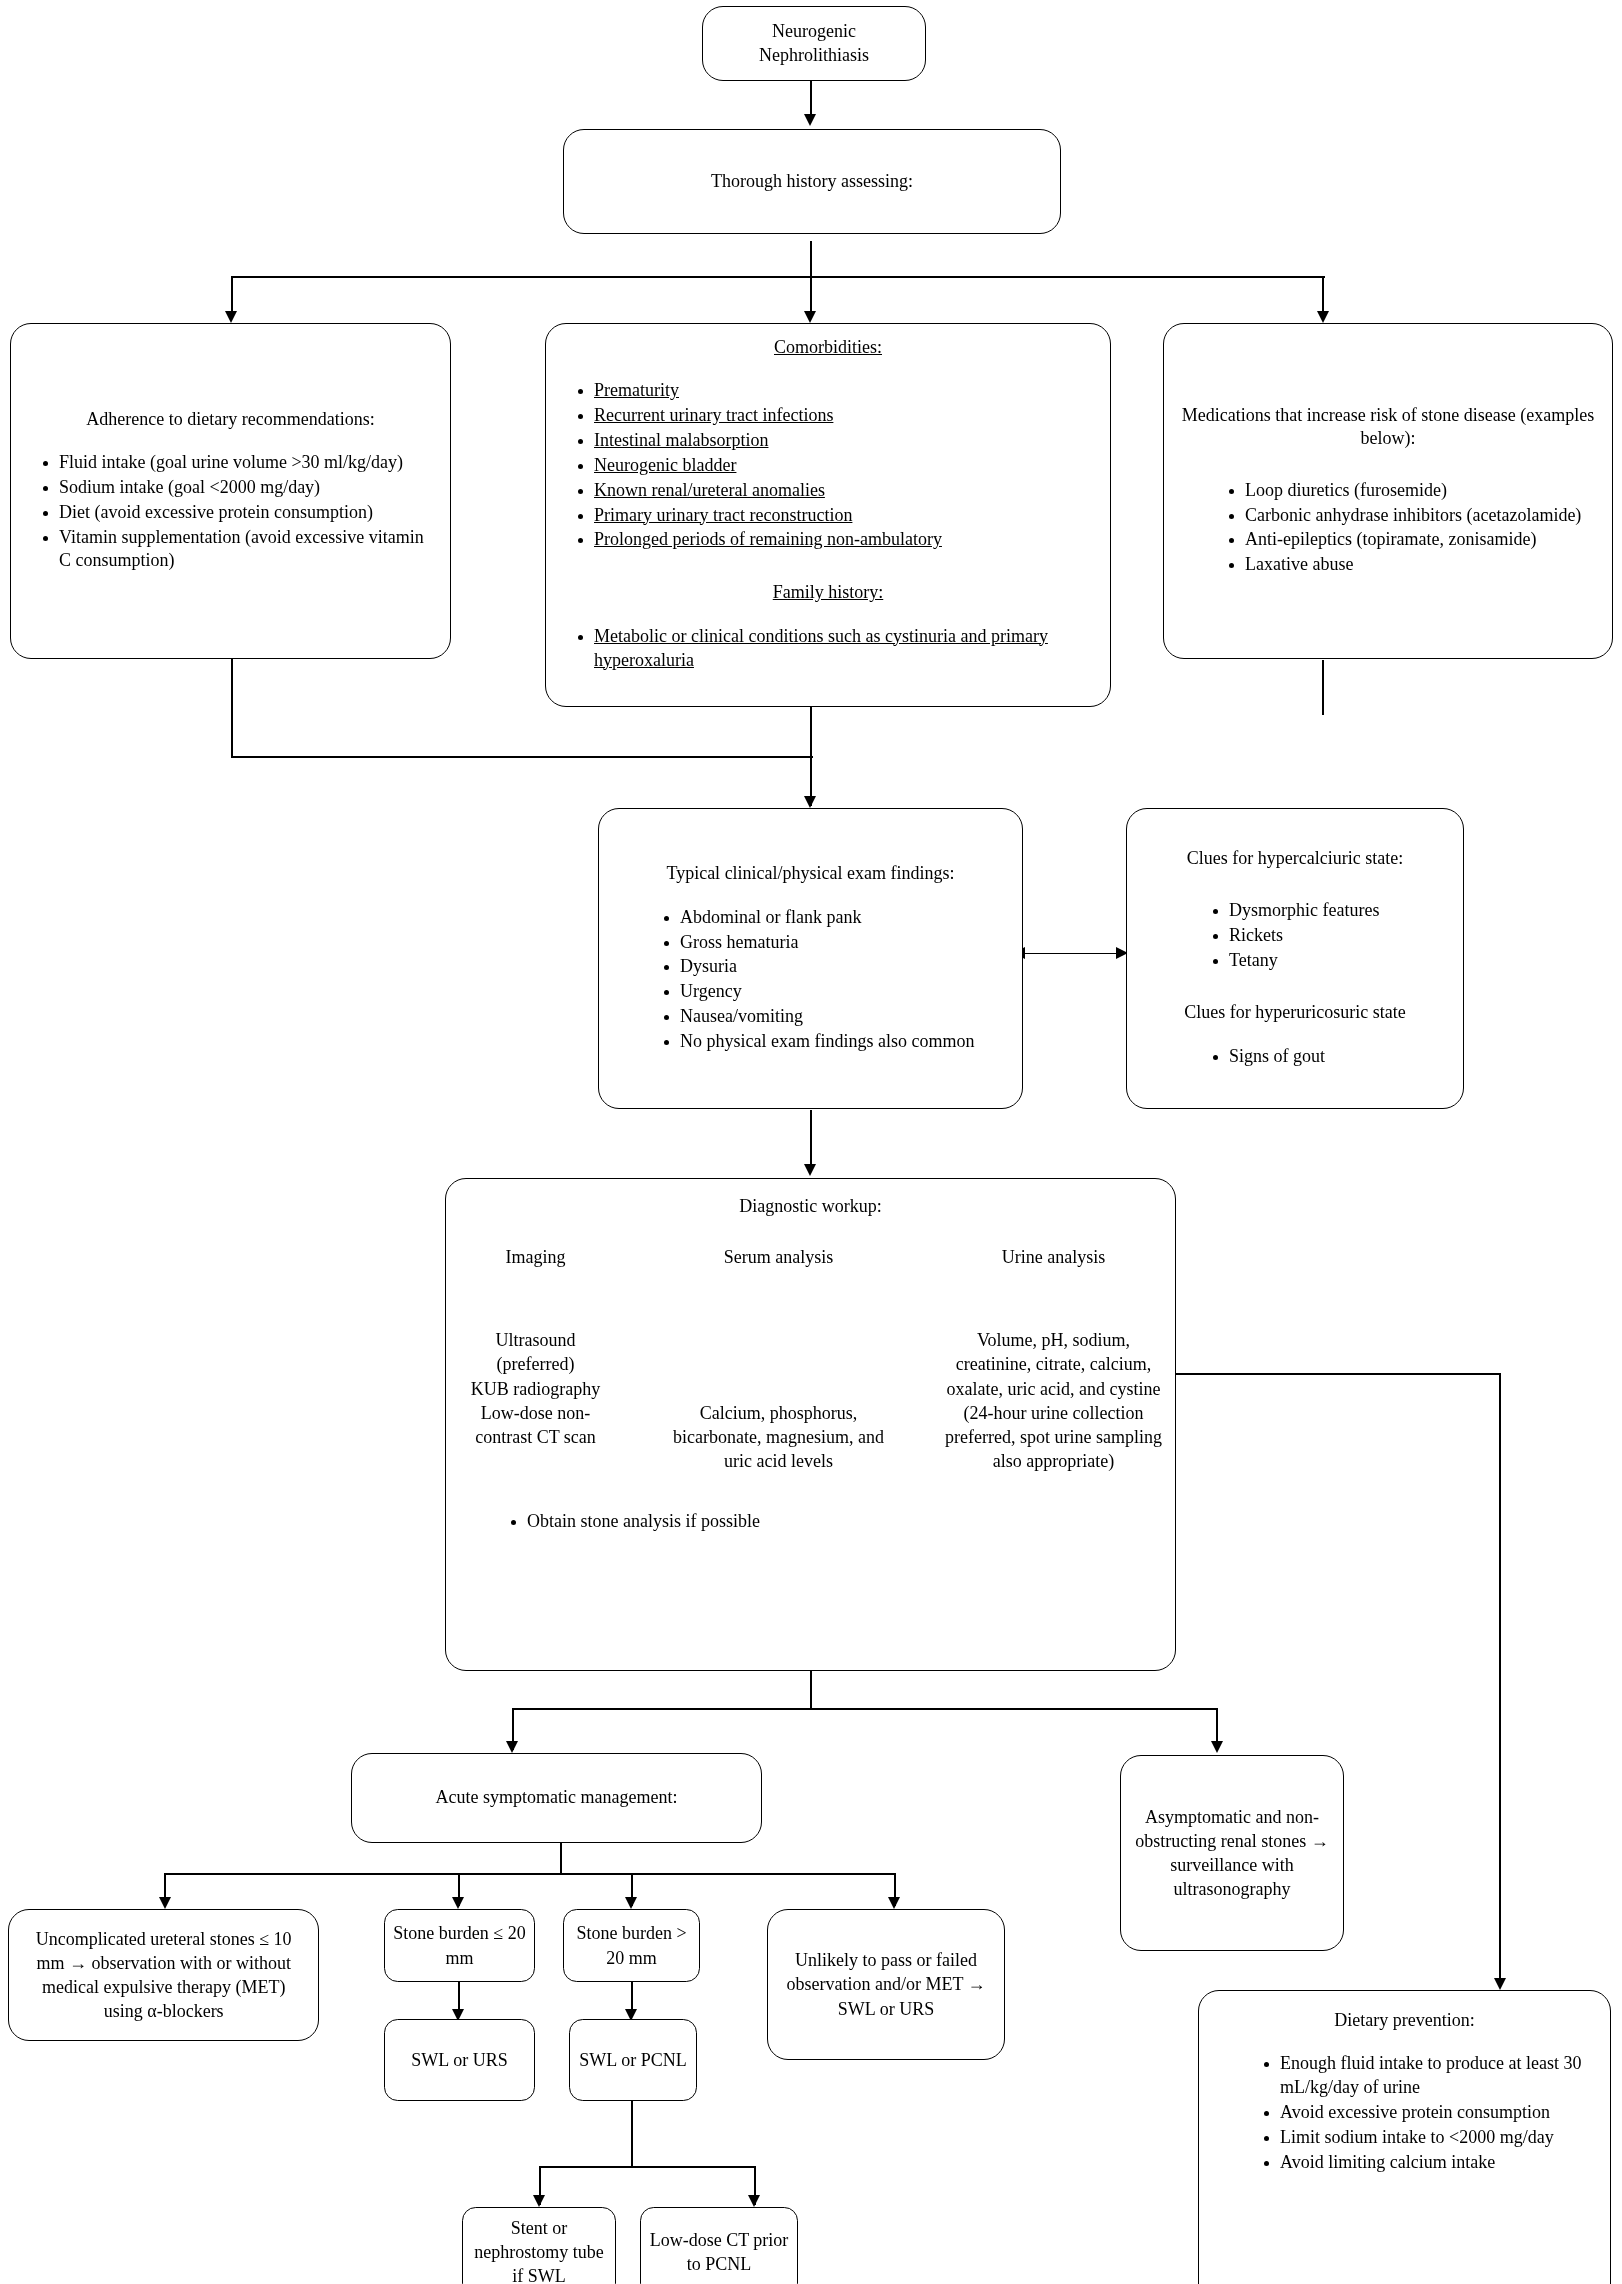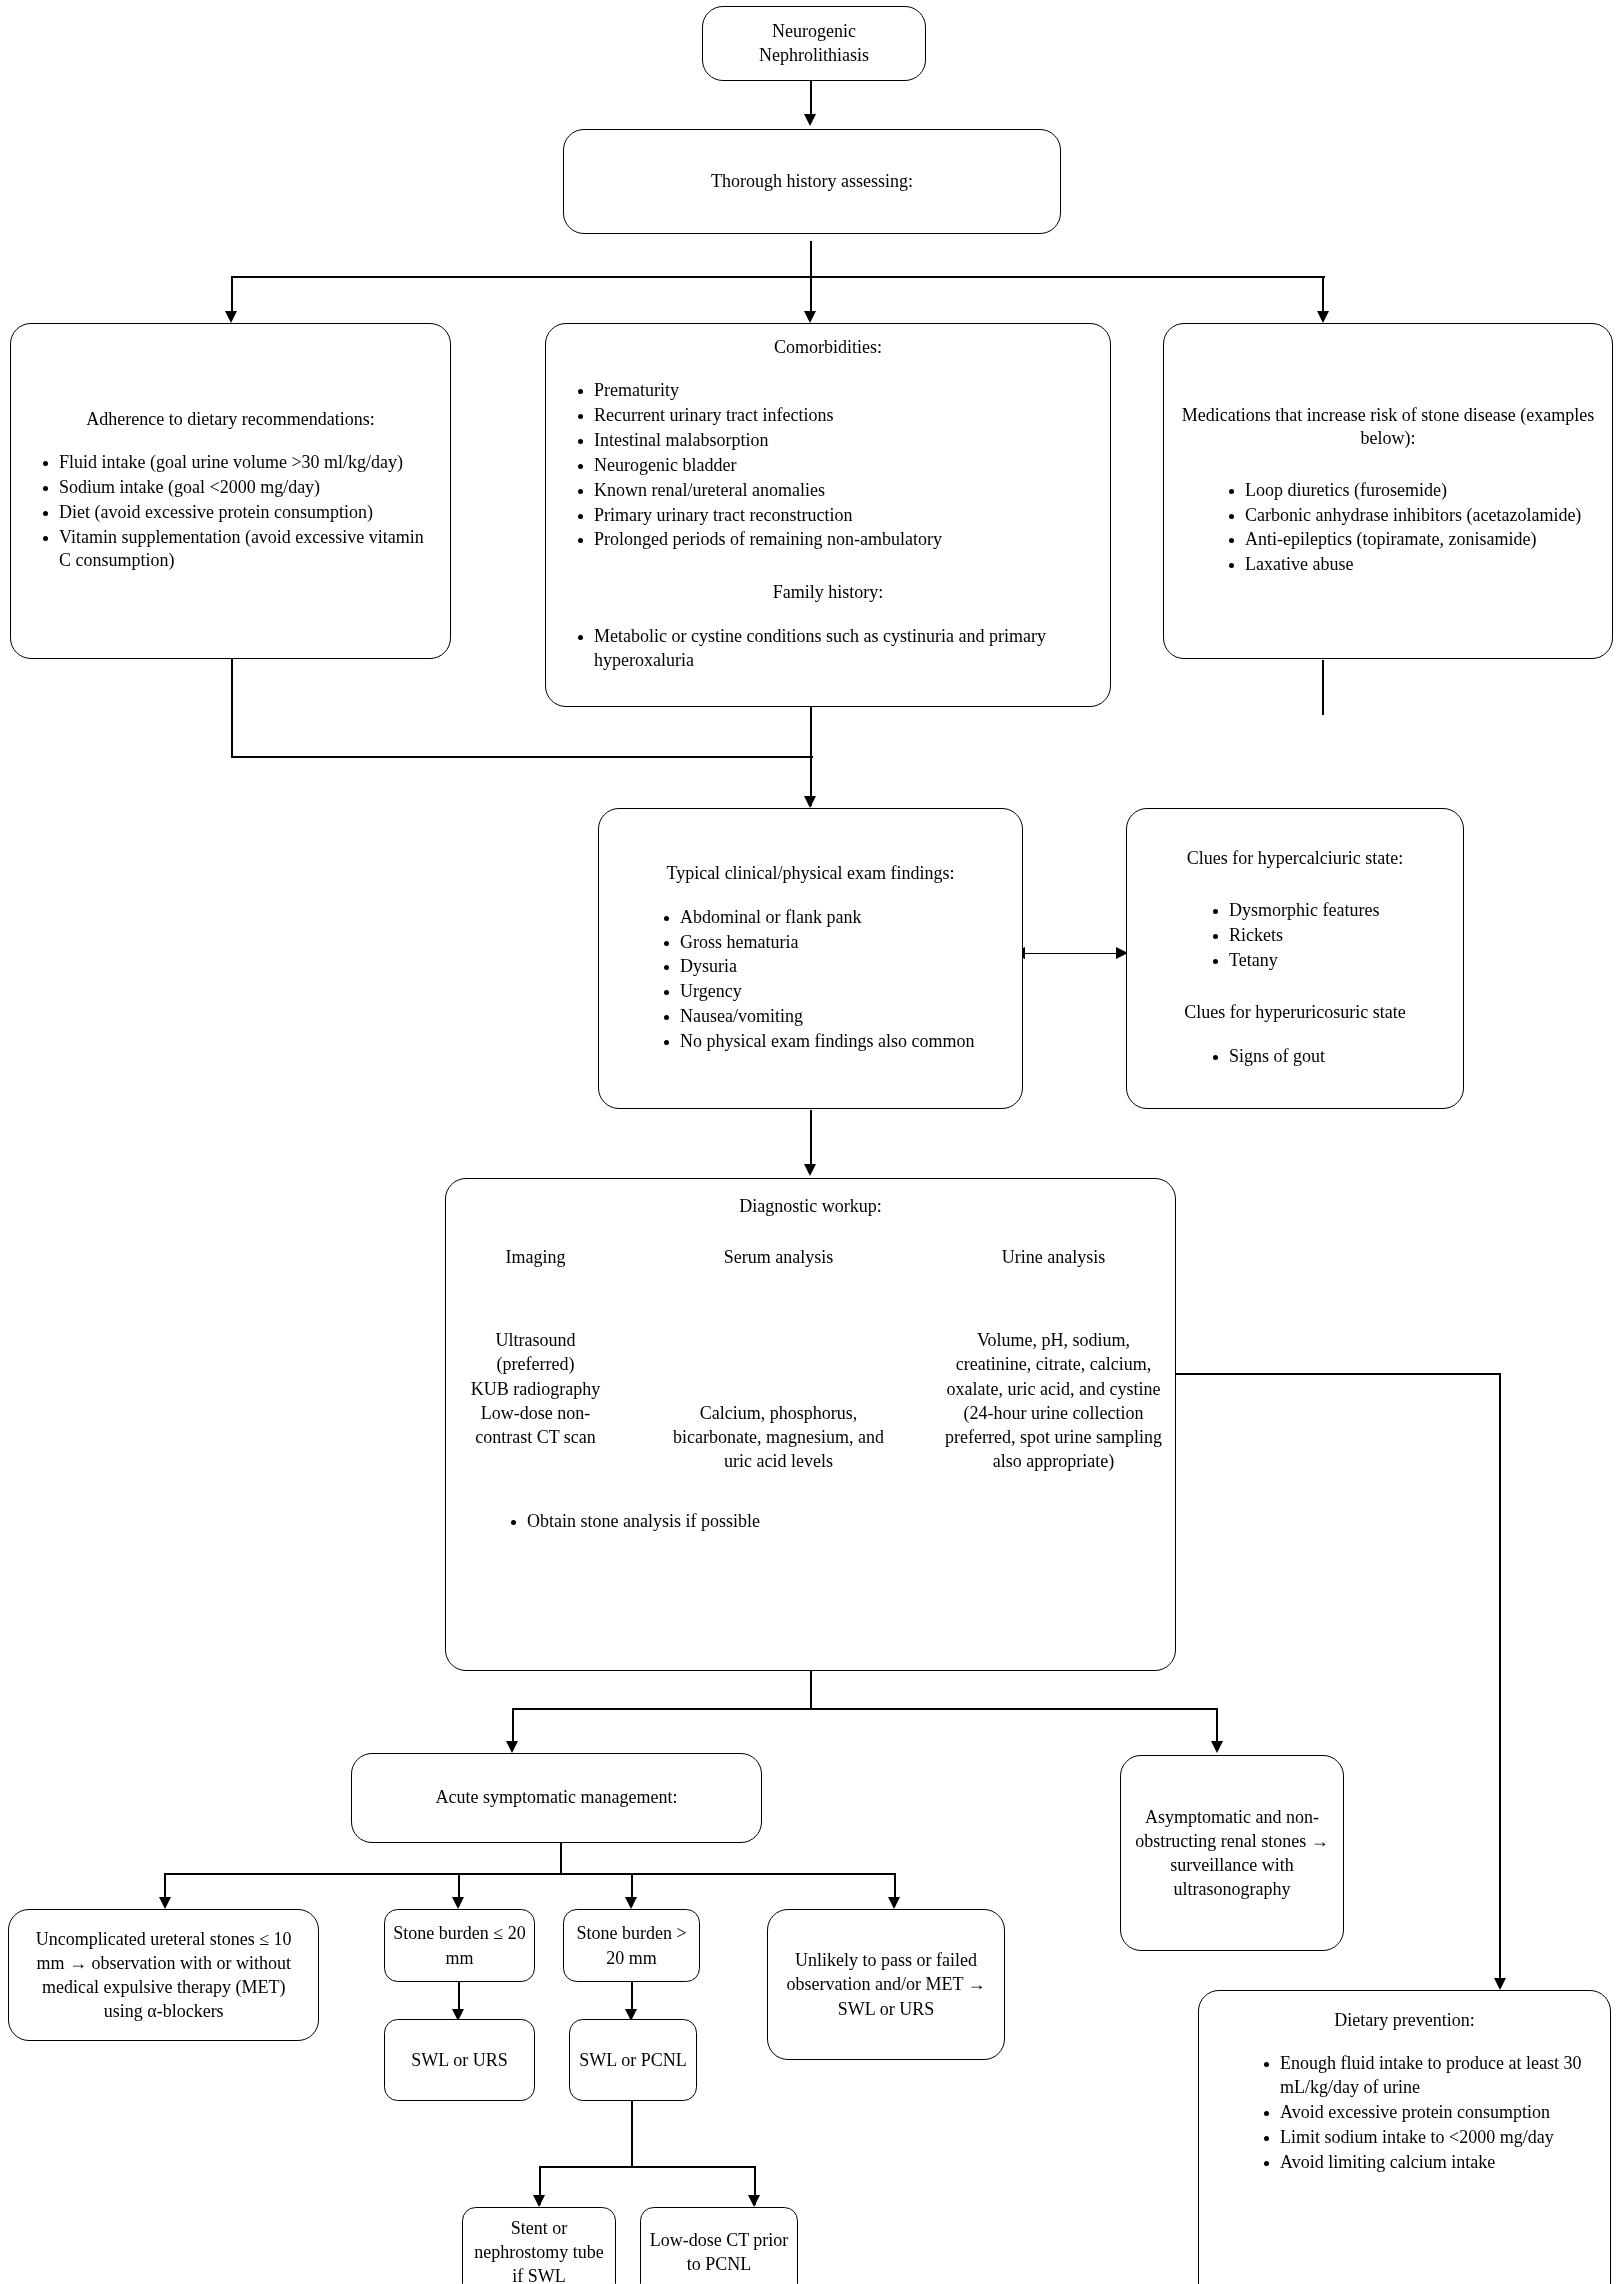--- a/index.html
+++ b/index.html
@@ -152,37 +152,37 @@
     <div class="hdr">Adherence to dietary recommendations:</div>
     <div class="gap-m"></div>
     <ul class="bul">
       <li>Fluid intake (goal urine volume &gt;30 ml/kg/day)</li>
       <li>Sodium intake (goal &lt;2000 mg/day)</li>
       <li>Diet (avoid excessive protein consumption)</li>
       <li>Vitamin supplementation (avoid excessive vitamin C consumption)</li>
     </ul>
   </div>
 
-  <div class="node" style="left:545px;top:323px;width:566px;height:384px;padding-top:12px;justify-content:flex-start;">
+  <div class="node" style="left:545px;top:323px;width:566px;height:384px;padding-top:12px;justify-content:flex-start;text-decoration:underline;">
     <div class="hdr">Comorbidities:</div>
     <div class="gap-m"></div>
     <ul class="bul">
       <li>Prematurity</li>
       <li>Recurrent urinary tract infections</li>
       <li>Intestinal malabsorption</li>
       <li>Neurogenic bladder</li>
       <li>Known renal/ureteral anomalies</li>
       <li>Primary urinary tract reconstruction</li>
       <li>Prolonged periods of remaining non-ambulatory</li>
     </ul>
     <div class="gap-l"></div>
     <div class="hdr">Family history:</div>
     <div class="gap-m"></div>
     <ul class="bul">
-      <li>Metabolic or cystine conditions such as cystinuria and primary hyperoxaluria</li>
+      <li>Metabolic or clinical conditions such as cystinuria and primary hyperoxaluria</li>
     </ul>
   </div>
 
   <div class="node" style="left:1163px;top:323px;width:450px;height:336px;">
     <div class="hdr">Medications that increase risk of stone disease (examples below):</div>
     <div class="gap-l"></div>
     <ul class="bul deep">
       <li>Loop diuretics (furosemide)</li>
       <li>Carbonic anhydrase inhibitors (acetazolamide)</li>
       <li>Anti-epileptics (topiramate, zonisamide)</li>

